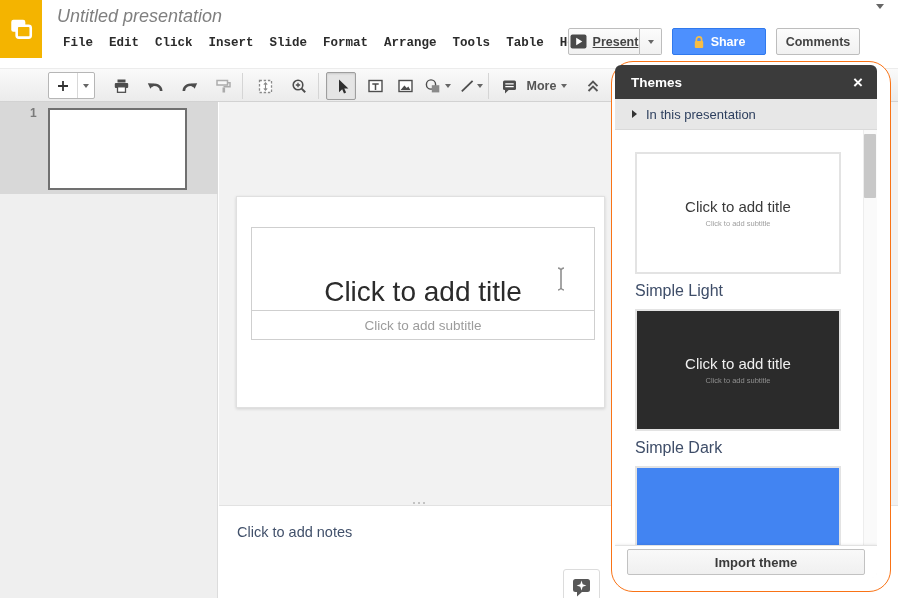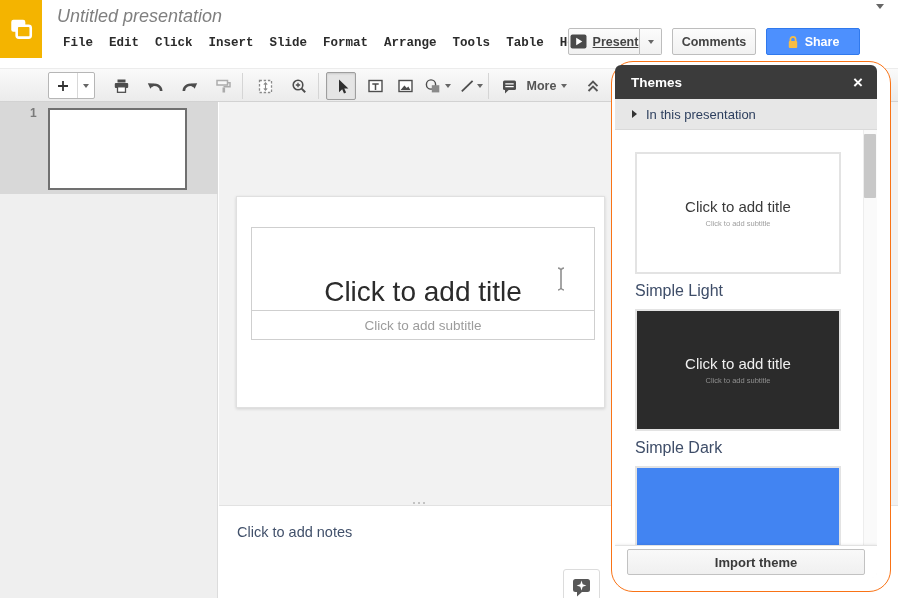--- a/index.html
+++ b/index.html
@@ -119,29 +119,29 @@
       <div class="gbtn present-main">
         <svg width="17" height="15" viewBox="0 0 17 15">
           <rect x="0.5" y="0.5" width="16" height="14" rx="2" fill="#4a4a4a"></rect>
           <polygon points="6.2,3.8 12.3,7.5 6.2,11.2" fill="#fff"></polygon>
         </svg>
         <span>Present</span>
       </div>
       <div class="gbtn present-caret">
         <span class="caret small"></span>
       </div>
-      <div class="gbtn comments-btn">
-        <span>Comments</span>
-      </div>
       <div class="gbtn share-btn">
         <svg width="12" height="14" viewBox="0 0 12 14">
           <path d="M3.4 6.2 V4.4 a2.6 2.6 0 0 1 5.2 0 V6.2" fill="none" stroke="#f7bd45" stroke-width="1.7"></path>
           <rect x="1.8" y="6" width="8.4" height="7" rx="1" fill="#f7bd45"></rect>
         </svg>
         <span>Share</span>
+      </div>
+      <div class="gbtn comments-btn">
+        <span>Comments</span>
       </div>
     </div>
   </div>
 
   <div class="toolbar">
     <div class="tb split">
       <div class="split-plus">
         <svg width="16" height="16" viewBox="0 0 16 16">
           <path d="M8 3 V13 M3 8 H13" stroke="#333" stroke-width="1.8"></path>
         </svg>

